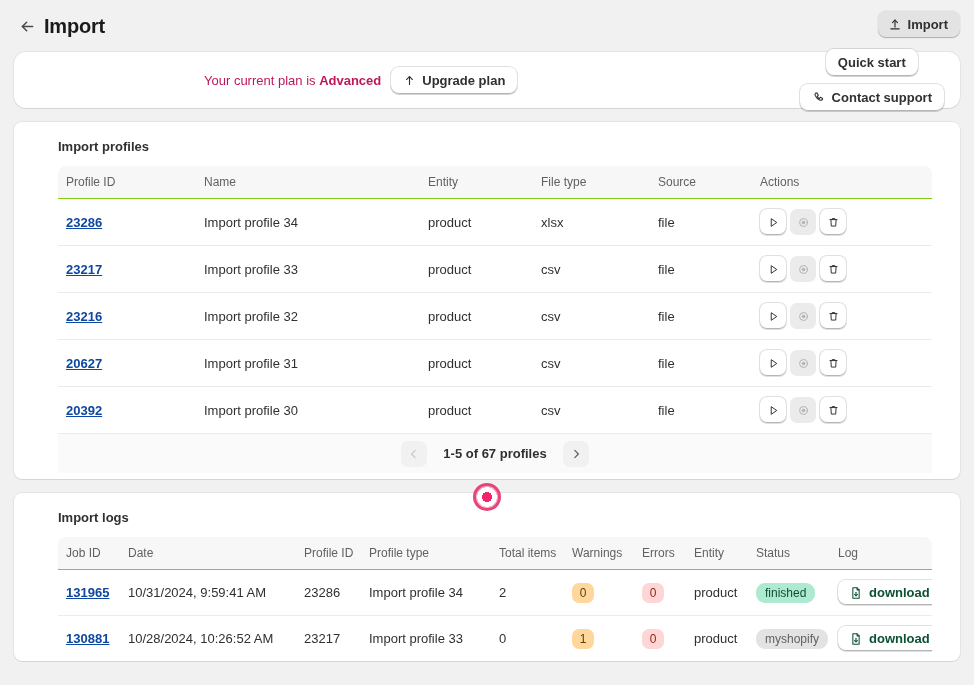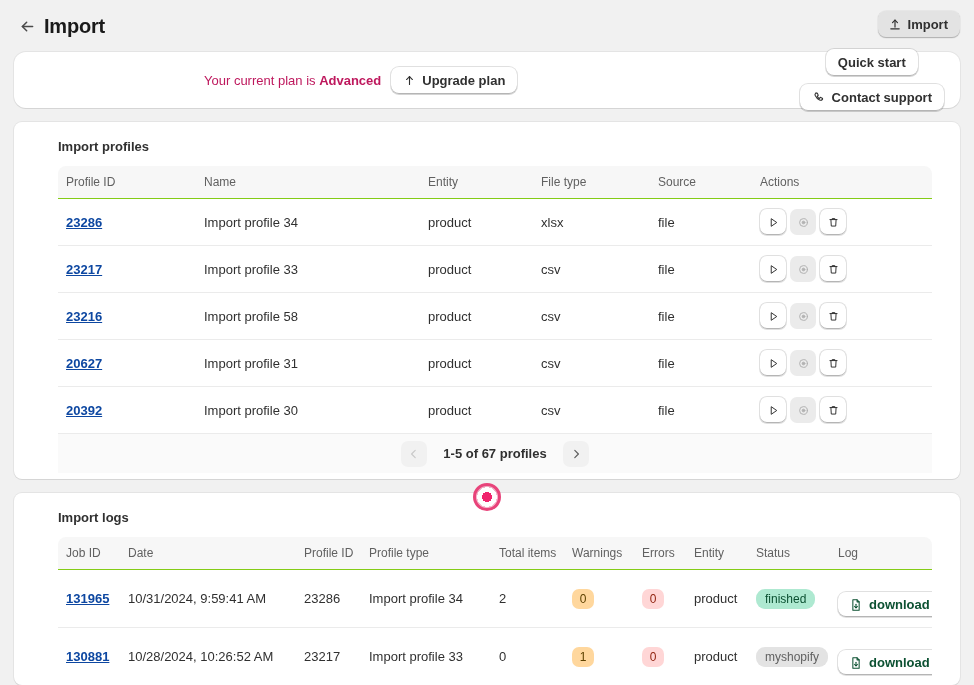--- a/index.html
+++ b/index.html
@@ -185,21 +185,20 @@
 
   .dl-btn {
     display: inline-flex; align-items: center; gap: 6px;
     background: #fff;
     border-radius: 8px;
     padding: 5px 11px;
     font-size: 13px; font-weight: 600; color: #0c5132;
     font-family: inherit;
     border: none; cursor: pointer;
     box-shadow: 0 -1px 0 0 #b5b5b5 inset, 0 0 0 1px rgba(0,0,0,0.12);
-    margin-top: 12px;
   }
 
   
   .click-marker {
     position: absolute;
     width: 28px; height: 28px;
     border-radius: 50%;
     border: 3px solid #e8437a;
     background: radial-gradient(circle, #f0256e 0 33%, #ffffff 33% 62%, rgba(232,67,122,0.35) 62% 100%);
     pointer-events: none;
@@ -342,21 +341,21 @@
                       <path d="M4.5 5.5h11"></path>
                       <path d="M8 5.5V4h4v1.5"></path>
                       <path d="M6 5.5l.6 10h6.8l.6-10"></path>
                     </svg>
                   </span>
                 </div>
               </td>
             </tr>
             <tr>
               <td><span class="id-link">23216</span></td>
-              <td>Import profile 58</td>
+              <td>Import profile 32</td>
               <td>product</td>
               <td>csv</td>
               <td>file</td>
               <td>
                 <div class="actions">
                   <span class="icon-btn">
                     <svg width="13" height="13" viewBox="0 0 20 20" fill="none" stroke="currentColor" stroke-width="1.5" stroke-linecap="round" stroke-linejoin="round">
                       <path d="M7 4.5l8 5.5-8 5.5z"></path>
                     </svg>
                   </span>

